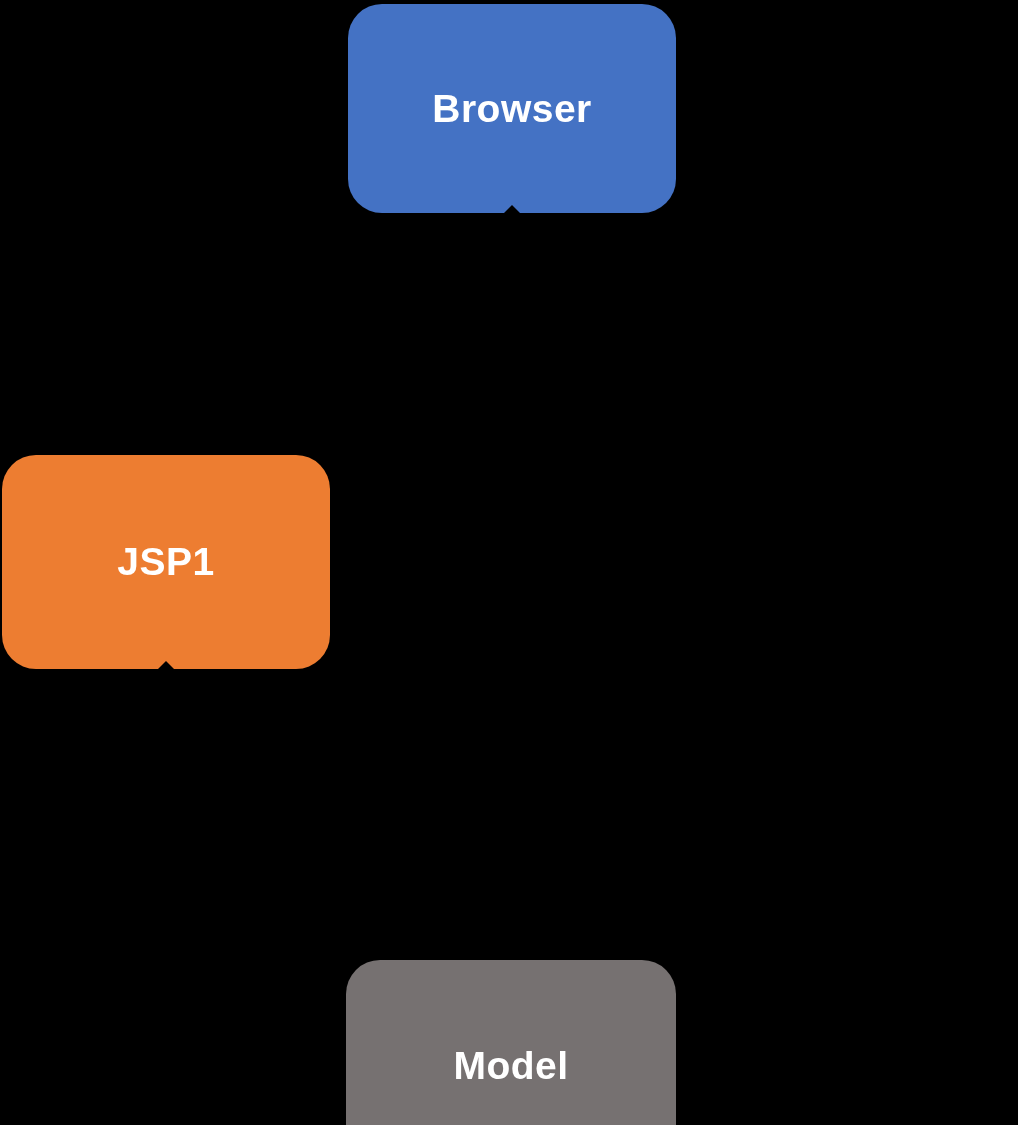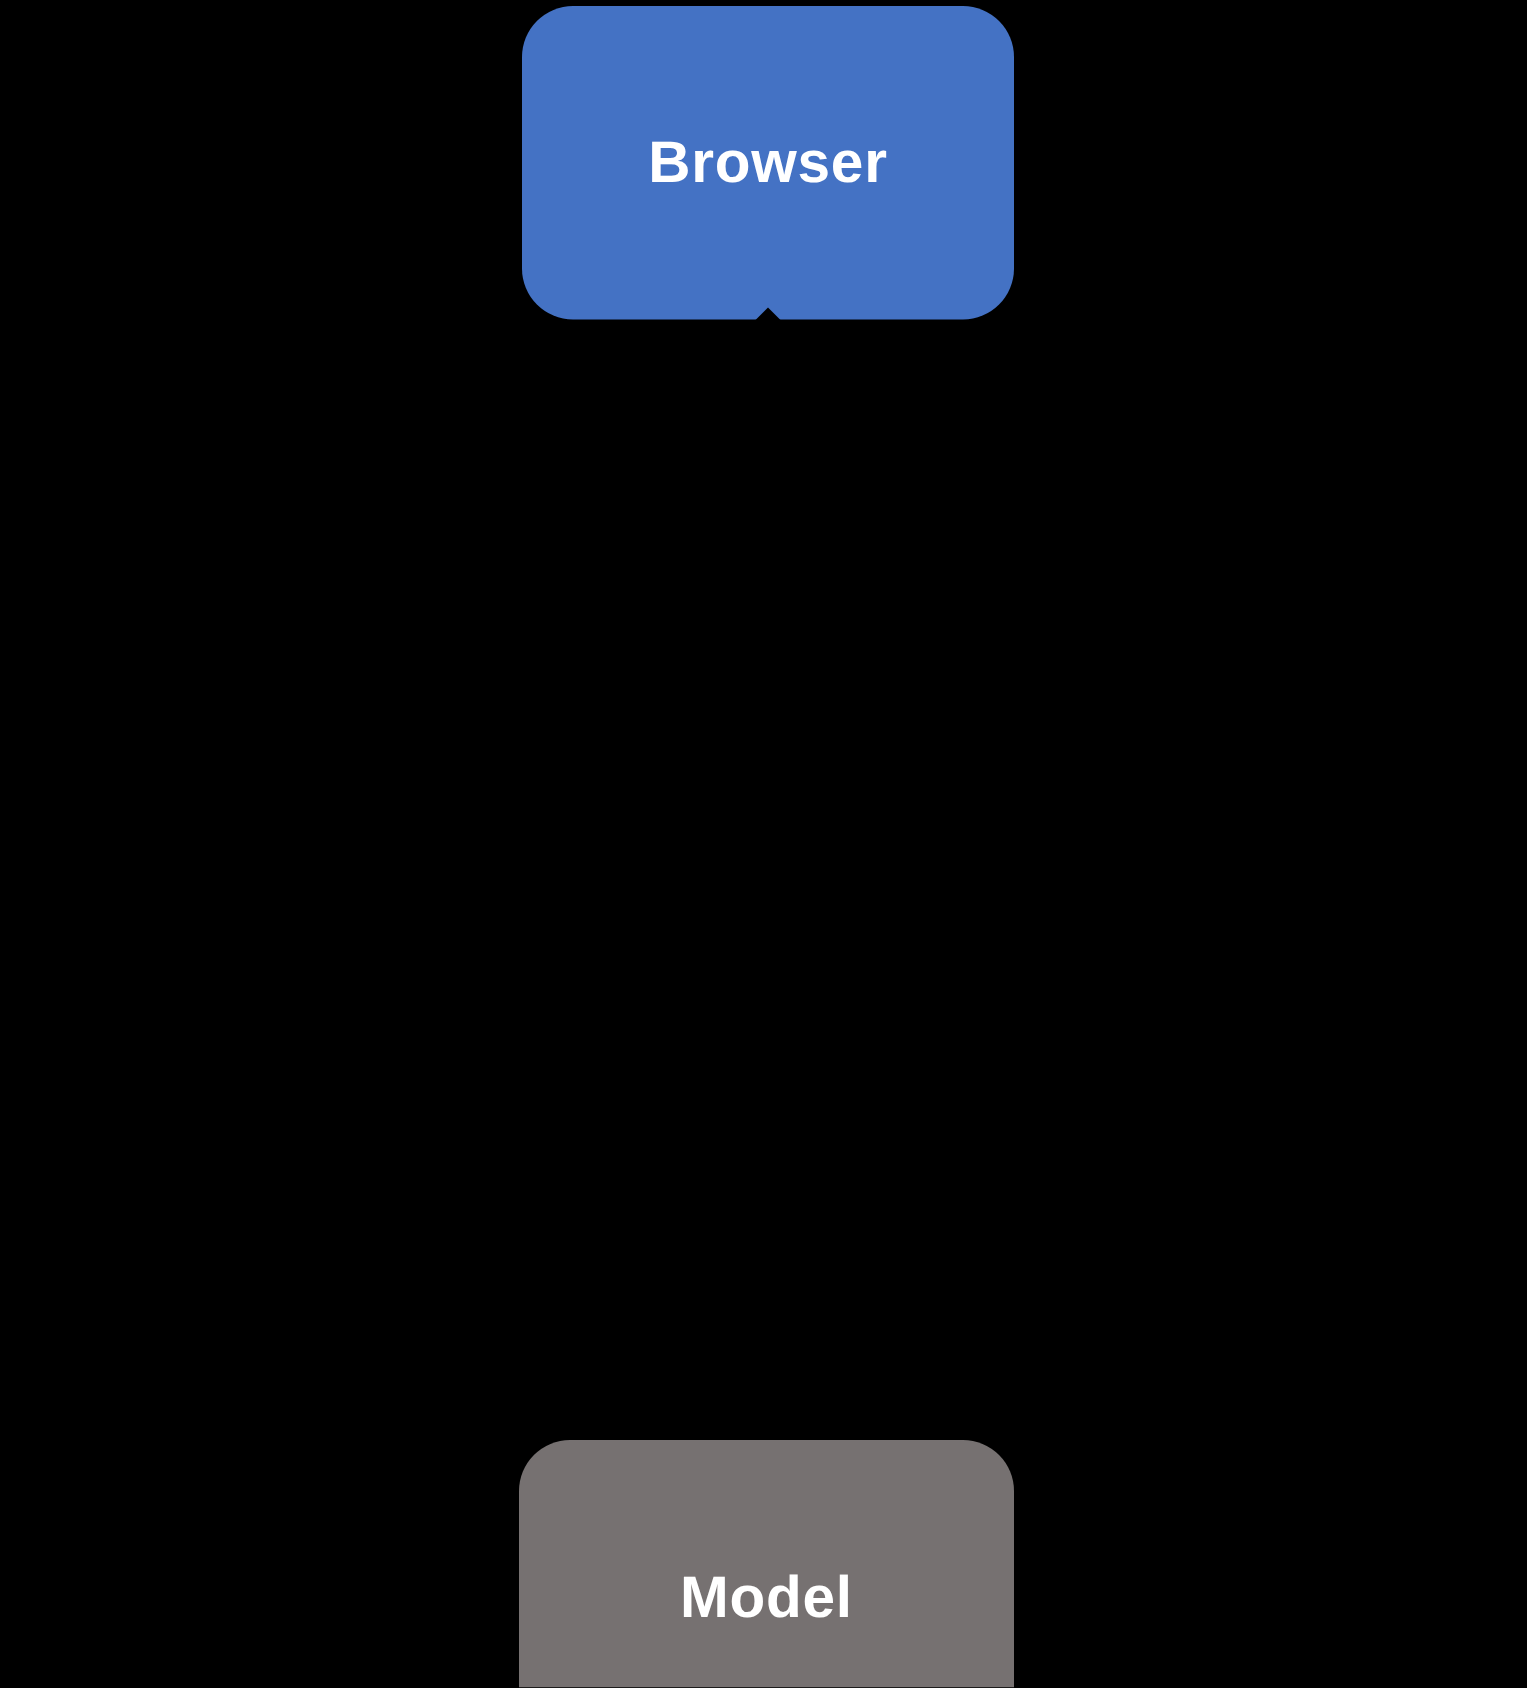--- a/index.html
+++ b/index.html
@@ -47,19 +47,23 @@
 </head>
 <body>
 
 <div class="canvas" style="background-color: rgb(0, 0, 0);">
 
   <div class="node node-browser" style="background-color: rgb(68, 114, 196); color: rgb(255, 255, 255);">
     <span class="node-label">Browser</span>
     <span class="arrow-tip" style="border-bottom-color: rgb(0, 0, 0);"></span>
   </div>
 
+  <div class="node node-jsp1" style="background-color: rgb(237, 125, 49); color: rgb(255, 255, 255);">
+    <span class="node-label">JSP1</span>
+    <span class="arrow-tip" style="border-bottom-color: rgb(0, 0, 0);"></span>
+  </div>
 
 
   <div class="node node-model" style="background-color: rgb(118, 113, 113); color: rgb(255, 255, 255);">
     <span class="node-label">Model</span>
   </div>
 
 </div>
 
 </body></html>

